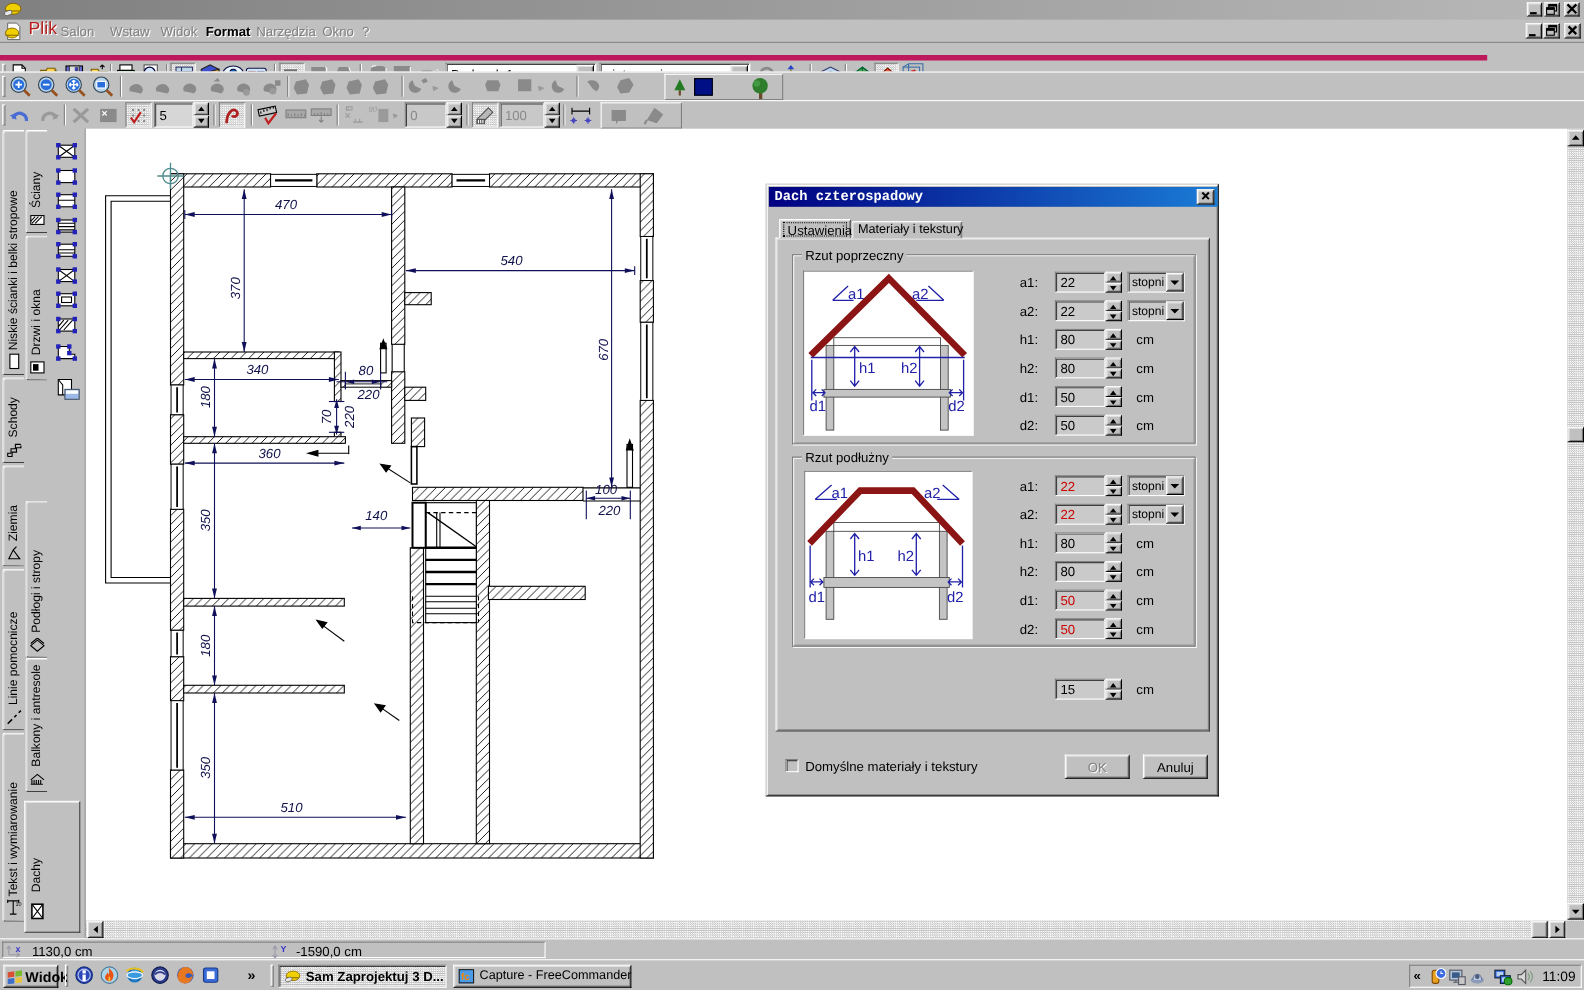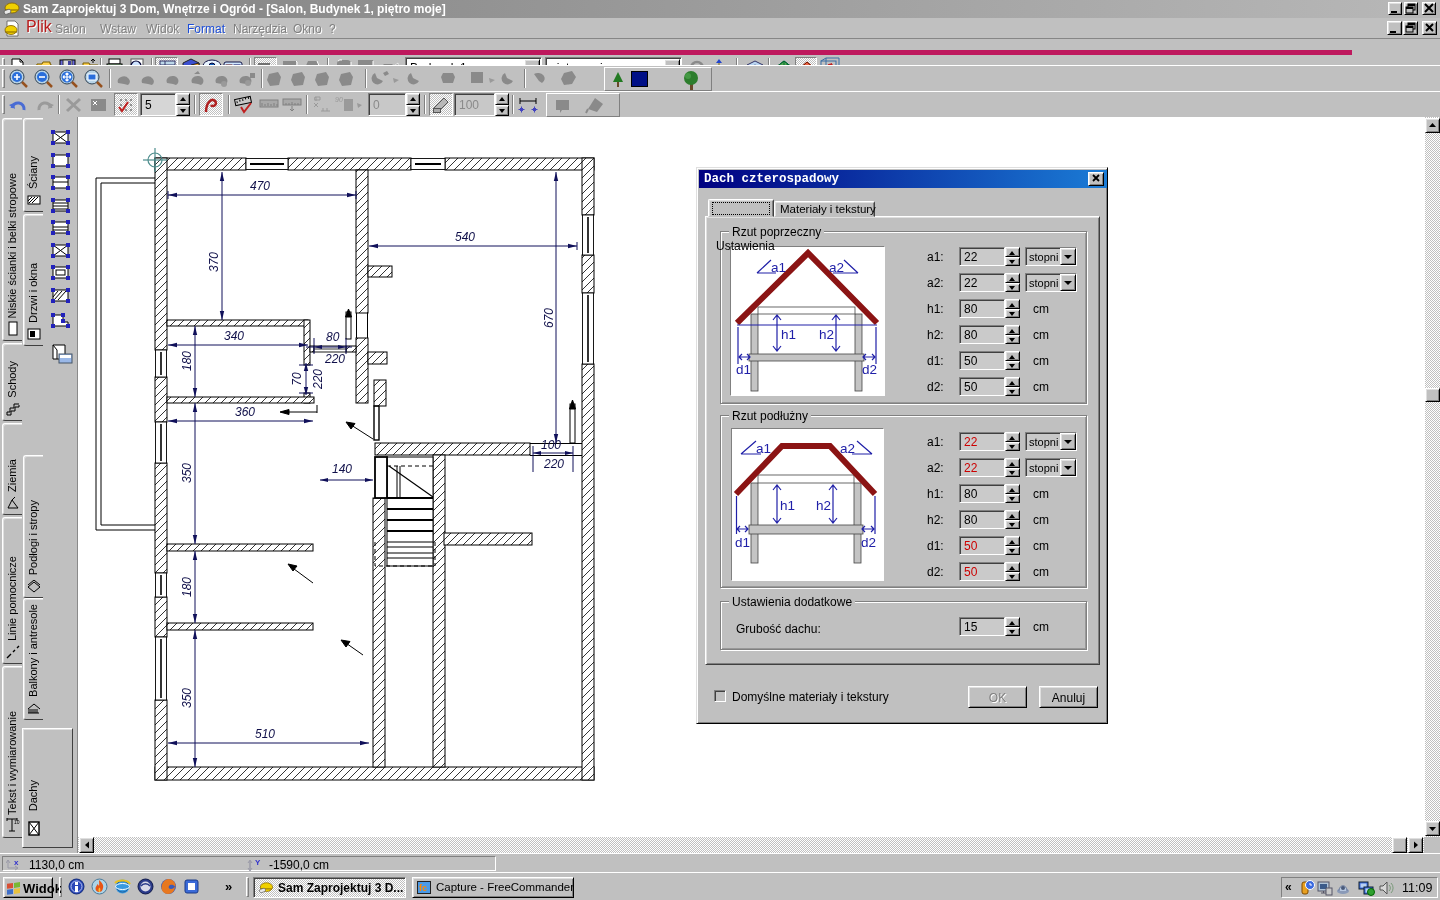--- a/index.html
+++ b/index.html
@@ -29,21 +29,20 @@
 <body>
 
 <div class="abs" id="titlebar" style="left:0;top:0;width:1440px;height:18px;background:linear-gradient(90deg,#808080,#b8b8b8);">
   <div class="abs" style="left:3px;top:1px;width:17px;height:16px;">
     <svg width="17" height="16" viewBox="0 0 17 16">
       <ellipse cx="9" cy="7" rx="7" ry="5" fill="#f0d000" stroke="#806000" stroke-width="0.8"></ellipse>
       <path d="M2,9 L15,9" stroke="#806000" stroke-width="1"></path>
       <rect x="1" y="9" width="7" height="4" rx="2" fill="#e8e8e8" stroke="#555" stroke-width="0.7" transform="rotate(-20 4 11)"></rect>
     </svg>
   </div>
-  <div class="abs" style="left:23px;top:2px;color:#fff;font-weight:bold;font-size:12px;">Sam Zaprojektuj 3 Dom, Wnętrze i Ogród - [Salon, Budynek 1, piętro moje]</div>
 
   <div class="abs btn" style="left:1388px;top:2px;width:14px;height:13px;"><svg width="12" height="11">
         <rect x="2" y="8" width="6" height="2" fill="#000"></rect>
       </svg></div>
   <div class="abs btn" style="left:1404px;top:2px;width:14px;height:13px;"><svg width="12" height="11">
         <rect x="3" y="1" width="7" height="6" fill="none" stroke="#000"></rect>
         <rect x="3" y="1" width="7" height="2" fill="#000"></rect>
         <rect x="1" y="4" width="7" height="6" fill="#c0c0c0" stroke="#000"></rect>
         <rect x="1" y="4" width="7" height="2" fill="#000"></rect>
       </svg></div>
@@ -57,21 +56,21 @@
     <svg width="17" height="17" viewBox="0 0 17 17">
       <path d="M3,1 L11,1 L14,4 L14,16 L3,16 Z" fill="#fff" stroke="#555" stroke-width="0.8"></path>
       <ellipse cx="7" cy="10" rx="6" ry="4.5" fill="#f0d000" stroke="#806000" stroke-width="0.8"></ellipse>
       <path d="M1,12 L13,12" stroke="#806000" stroke-width="1"></path>
     </svg>
   </div>
   <div class="abs" style="top:0;left:26px;color:#b91c1c;font-size:16px;text-shadow:1px 1px 0 #ffffff;">Plik</div>
   <div class="abs" style="top:4px;left:55px;color:#808080;font-size:12px;text-shadow:1px 1px 0 #ffffff;">Salon</div>
   <div class="abs" style="top:4px;left:100px;color:#808080;font-size:12px;text-shadow:1px 1px 0 #ffffff;">Wstaw</div>
   <div class="abs" style="top:4px;left:146px;color:#808080;font-size:12px;text-shadow:1px 1px 0 #ffffff;">Widok</div>
-  <div class="abs" style="top:4px;left:187px;color:#1d4ed8;font-size:12px;text-shadow:1px 1px 0 #ffffff;">Format</div>
+  <div class="abs" style="top:4px;left:187px;color:#000000;font-size:12px;text-shadow:1px 1px 0 #ffffff;font-weight:bold;">Format</div>
   <div class="abs" style="top:4px;left:233px;color:#808080;font-size:12px;text-shadow:1px 1px 0 #ffffff;">Narzędzia</div>
   <div class="abs" style="top:4px;left:293px;color:#808080;font-size:12px;text-shadow:1px 1px 0 #ffffff;">Okno</div>
   <div class="abs" style="top:4px;left:329px;color:#808080;font-size:12px;text-shadow:1px 1px 0 #ffffff;">?</div>
   <div class="abs btn" style="left:1387px;top:3px;width:15px;height:14px;"><svg width="13" height="12">
         <rect x="2" y="9" width="6" height="2" fill="#000"></rect>
       </svg></div>
   <div class="abs btn" style="left:1403px;top:3px;width:15px;height:14px;"><svg width="13" height="12">
         <rect x="4" y="1" width="7" height="6" fill="none" stroke="#000"></rect>
         <rect x="4" y="1" width="7" height="2" fill="#000"></rect>
         <rect x="2" y="4" width="7" height="6" fill="#c0c0c0" stroke="#000"></rect>
@@ -898,21 +897,21 @@
 
   <div class="abs" style="left:2px;top:2px;width:408px;height:18px;background:linear-gradient(90deg,#000081,#1b7cd6);font-family:Liberation Mono, monospace;">
     <div class="abs" style="left:5px;top:2px;color:#fff;font-weight:bold;font-size:12.5px;">Dach czterospadowy</div>
     <div class="abs btn" style="right:3px;top:2px;width:16px;height:14px;"><svg width="14" height="12">
           <path d="M4,2 L10,8 M10,2 L4,8" stroke="#000" stroke-width="1.8"></path>
         </svg></div>
   </div>
 
   <div class="abs" style="left:11px;top:31px;width:66px;height:18px;background:#c0c0c0;border:1px solid;border-color:#fff #404040 #c0c0c0 #fff;border-radius:2px 2px 0 0;box-shadow:inset 1px 1px 0 #dfdfdf, inset -1px 0 0 #808080;z-index:3;">
     <div class="abs" style="left:3px;top:2px;right:3px;bottom:1px;border:1px dotted #000;"></div>
-    <div class="abs" style="left:7px;top:3px;font-size:12px;margin-top:36px;">Ustawienia</div>
+    <div class="abs" style="left:7px;top:3px;font-size:12px;">Ustawienia</div>
   </div>
   <div class="abs" style="left:77px;top:33px;width:101px;height:16px;background:#c0c0c0;border:1px solid;border-color:#fff #404040 #c0c0c0 #fff;border-radius:2px 2px 0 0;box-shadow:inset 1px 1px 0 #dfdfdf, inset -1px 0 0 #808080;z-index:3;">
     <div class="abs" style="left:5px;top:1px;font-size:11.5px;white-space:nowrap;">Materiały i tekstury</div>
   </div>
 
   <div class="abs" style="left:8px;top:48px;width:395px;height:449px;background:#c0c0c0;border:1px solid;border-color:#fff #404040 #404040 #fff;box-shadow:inset 1px 1px 0 #dfdfdf, inset -1px -1px 0 #808080;"></div>
 
   <div class="abs" style="left:23px;top:63px;width:367px;height:173px;border:1px solid #808080;box-shadow:1px 1px 0 #fff, inset 1px 1px 0 #fff, inset -1px -1px 0 #808080a0;">
     <div class="abs" style="left:8px;top:-7px;background:#c0c0c0;padding:0 3px;font-size:12px;">Rzut poprzeczny</div>
   </div>
@@ -1147,24 +1146,20 @@
         <div class="up">
           <i class="tu"></i>
         </div>
         <div class="dn">
           <i class="td"></i>
         </div>
       </div>
       <div class="rlab" style="left:336px;top:397px;">cm</div>
   </div>
 
-  <div class="abs" style="left:23px;top:433px;width:367px;height:49px;border:1px solid #808080;box-shadow:1px 1px 0 #fff, inset 1px 1px 0 #fff, inset -1px -1px 0 #808080a0;">
-    <div class="abs" style="left:8px;top:-7px;background:#c0c0c0;padding:0 3px;font-size:12px;">Ustawienia dodatkowe</div>
-    <div class="abs" style="left:15px;top:20px;font-size:12px;">Grubość dachu:</div>
-  </div>
   <div class="abs fld" style="left:262px;top:449px;">
       <span>15</span>
     </div>
   <div class="abs spin" style="left:308px;top:449px;">
       <div class="up">
         <i class="tu"></i>
       </div>
       <div class="dn">
         <i class="td"></i>
       </div>

